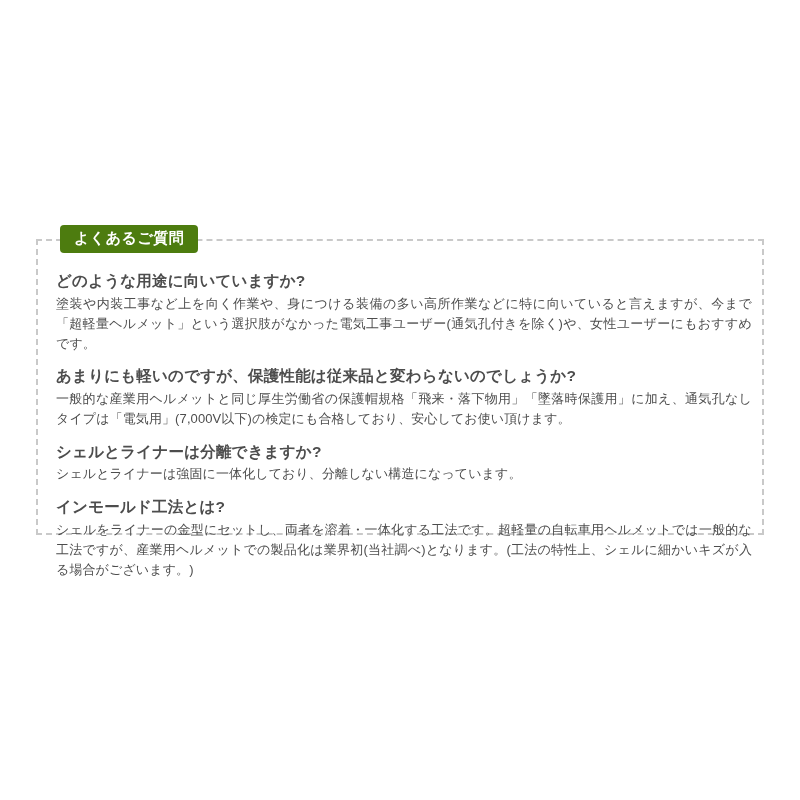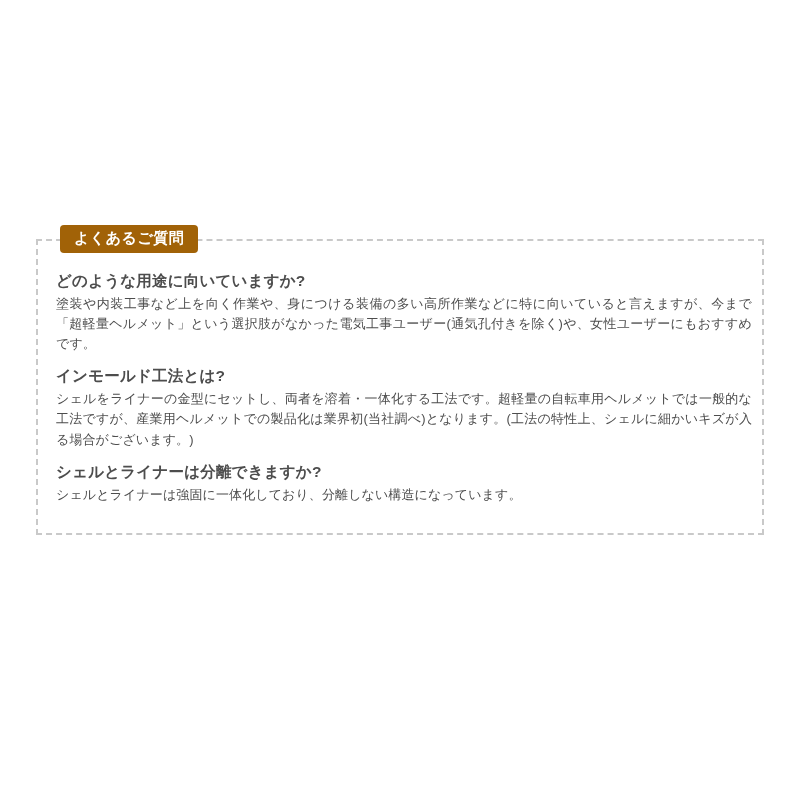--- a/index.html
+++ b/index.html
@@ -31,21 +31,21 @@
   }
   .faq-inner {
     position: relative;
     padding: 0;
   }
   .badge {
     position: absolute;
     left: 22px;
     top: -16px;
     display: inline-block;
-    background: #a16207;
+    background: #4d7c0f;
     color: #ffffff;
     font-size: 15px;
     font-weight: bold;
     letter-spacing: 0.5px;
     padding: 5px 14px 6px 14px;
     border-radius: 4px;
     line-height: 1.1;
     white-space: nowrap;
   }
   .qa-list {
@@ -87,27 +87,31 @@
     <div class="faq-inner">
       <div class="badge">よくあるご質問</div>
 
       <div class="qa-list">
 
         <div class="qa-item">
           <p class="qa-q">どのような用途に向いていますか?</p>
           <p class="qa-a">塗装や内装工事など上を向く作業や、身につける装備の多い高所作業などに特に向いていると言えますが、今まで「超軽量ヘルメット」という選択肢がなかった電気工事ユーザー(通気孔付きを除く)や、女性ユーザーにもおすすめです。</p>
         </div>
 
-
         <div class="qa-item">
-          <p class="qa-q">インモールド工法とは?</p>
-          <p class="qa-a">シェルをライナーの金型にセットし、両者を溶着・一体化する工法です。超軽量の自転車用ヘルメットでは一般的な工法ですが、産業用ヘルメットでの製品化は業界初(当社調べ)となります。(工法の特性上、シェルに細かいキズが入る場合がございます。)</p>
+          <p class="qa-q">あまりにも軽いのですが、保護性能は従来品と変わらないのでしょうか?</p>
+          <p class="qa-a">一般的な産業用ヘルメットと同じ厚生労働省の保護帽規格「飛来・落下物用」「墜落時保護用」に加え、通気孔なしタイプは「電気用」(7,000V以下)の検定にも合格しており、安心してお使い頂けます。</p>
         </div>
 
         <div class="qa-item">
           <p class="qa-q">シェルとライナーは分離できますか?</p>
           <p class="qa-a">シェルとライナーは強固に一体化しており、分離しない構造になっています。</p>
+        </div>
+
+        <div class="qa-item">
+          <p class="qa-q">インモールド工法とは?</p>
+          <p class="qa-a">シェルをライナーの金型にセットし、両者を溶着・一体化する工法です。超軽量の自転車用ヘルメットでは一般的な工法ですが、産業用ヘルメットでの製品化は業界初(当社調べ)となります。(工法の特性上、シェルに細かいキズが入る場合がございます。)</p>
         </div>
 
       </div>
     </div>
   </section>
 </div>
 
 </body></html>

